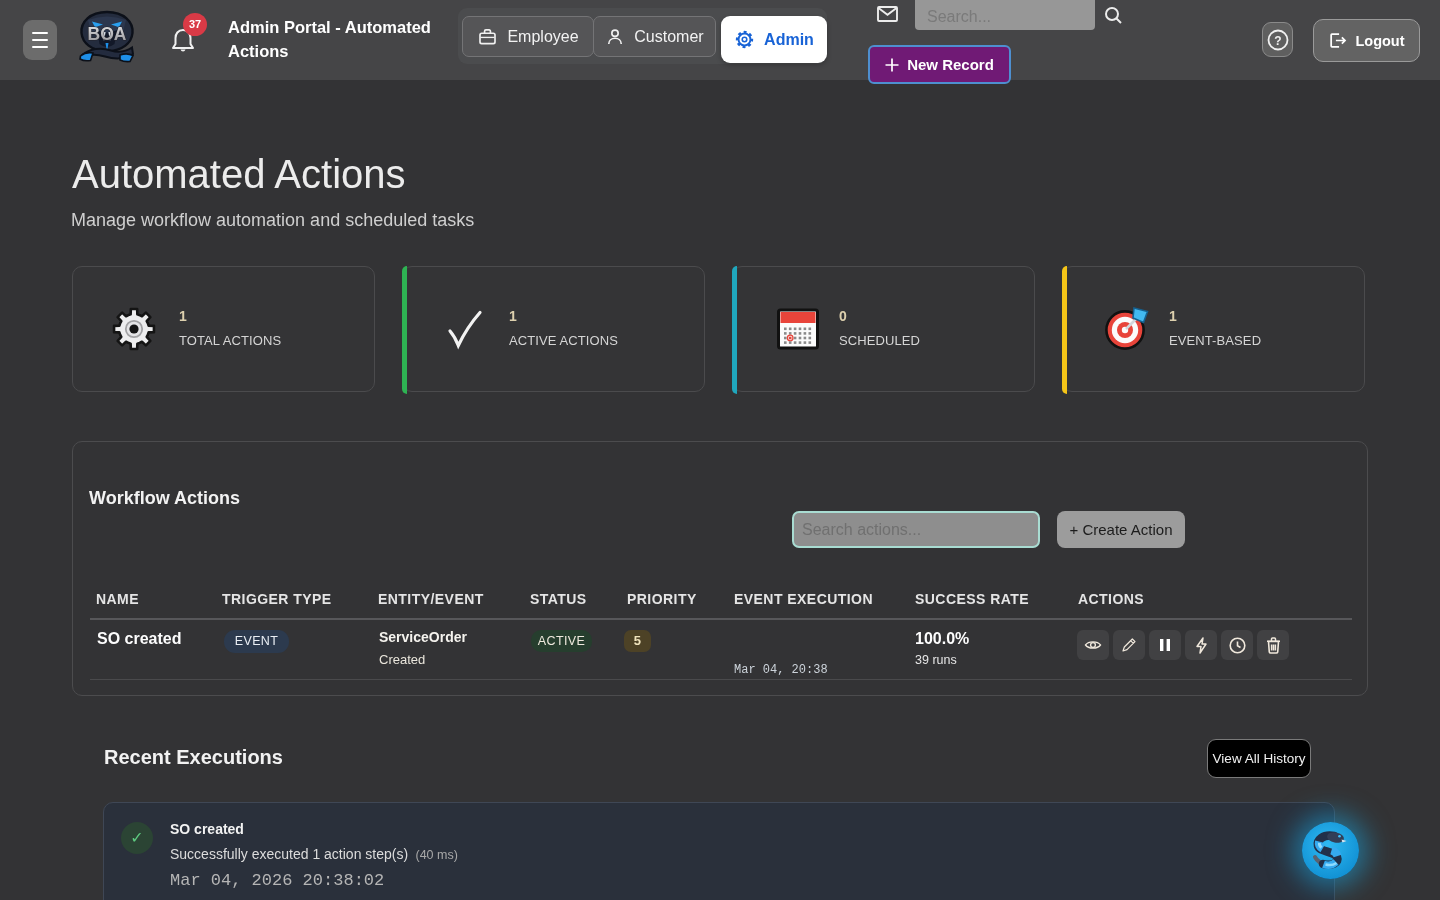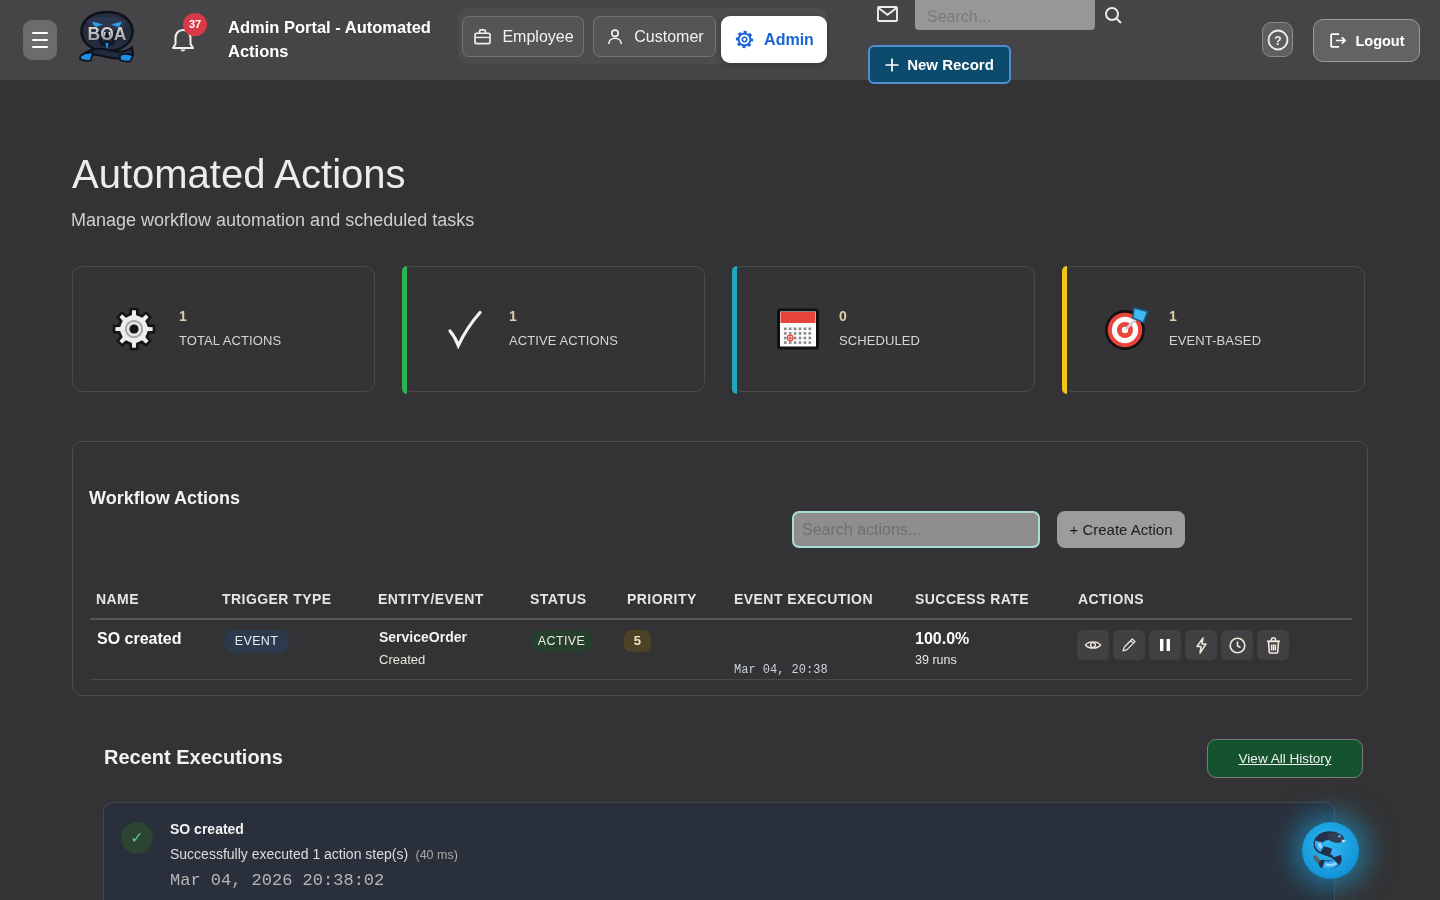--- a/index.html
+++ b/index.html
@@ -7,42 +7,42 @@
 .abs { position:absolute; }
 #header { position:absolute; left:0; top:0; width:1440px; height:80px; background:#454547; }
 #hamburger { left:23px; top:20px; width:34px; height:40px; background:#6c6c6c; border-radius:9px; }
 #hamburger span { position:absolute; left:9px; width:16px; height:2px; background:#fff; border-radius:1px; }
 #bellbadge { left:183px; top:13px; width:24px; height:23px; background:#d93a46; border-radius:50%; color:#fff; font-size:11px; font-weight:bold; text-align:center; line-height:23px; z-index:3;}
 #navtitle { left:228px; top:15px; width:210px; font-size:16.5px; font-weight:bold; color:#fff; line-height:24px; }
 #tabgroup { left:458px; top:8px; width:369px; height:56px; background:#4b4c4e; border-radius:9px; }
 .tab { position:absolute; top:8px; height:41px; border-radius:7px; display:flex; align-items:center; justify-content:center; gap:9px; font-size:16px; color:#f2f2f2; background:#555557; border:1px solid #747476; }
 #tab-admin { background:#fff; border:none; color:#1863d6; font-weight:bold; border-radius:9px; top:8px; height:47px; box-shadow:0 2px 5px rgba(0,0,0,0.25); }
 #search { left:915px; top:-8px; width:180px; height:38px; background:#979797; border-radius:4px; color:#7a7a7a; font-size:16px; line-height:50px; padding-left:12px; }
-#newrecord { left:868px; top:45px; width:143px; height:39px; background:#0c4a6e; border:2px solid #4e8fd0; border-radius:6px; color:#fff; font-weight:bold; font-size:15px; display:flex; align-items:center; justify-content:center; gap:8px; }
+#newrecord { left:868px; top:45px; width:143px; height:39px; background:#701a75; border:2px solid #4e8fd0; border-radius:6px; color:#fff; font-weight:bold; font-size:15px; display:flex; align-items:center; justify-content:center; gap:8px; }
 #helpbtn { left:1262px; top:22px; width:31px; height:35px; background:#5f5f5f; border:1px solid #8a8a8a; border-radius:9px; display:flex; align-items:center; justify-content:center; }
 #logout { left:1313px; top:19px; width:107px; height:43px; background:#636363; border:1px solid #9a9a9a; border-radius:10px; color:#fff; font-weight:bold; font-size:14.5px; display:flex; align-items:center; justify-content:center; gap:8px; }
 h1 { position:absolute; left:72px; top:152px; font-size:40px; font-weight:normal; color:#ececec; }
 #subtitle { left:71px; top:210px; font-size:18px; color:#cfcfcf; }
 .card { position:absolute; top:266px; width:303px; height:126px; background:#343436; border:1px solid #4b4b4d; border-radius:10px; }
 .card .acc { position:absolute; left:-1px; top:-1px; width:5px; height:128px; border-radius:5px 0 0 5px; }
 .card .icon { position:absolute; left:39px; top:40px; width:44px; height:44px; }
 .card .num { position:absolute; left:106px; top:41px; font-size:14px; font-weight:bold; color:#ddd0ae; }
 .card .lbl { position:absolute; left:106px; top:66px; font-size:13px; color:#d5d5d5; letter-spacing:0.1px; }
 #panel { left:72px; top:441px; width:1296px; height:255px; background:#333335; border:1px solid #4c4c4e; border-radius:10px; }
 #paneltitle { left:16px; top:46px; font-size:18px; font-weight:bold; color:#f2f2f2; }
 #seltrig { left:719px; top:14px; width:559px; height:36px; background:#949494; border:2px solid #a9dcd2; border-radius:7px; font-size:16px; color:#1d1d1d; line-height:32px; padding-left:12px; }
 #searchact { left:719px; top:69px; width:248px; height:37px; background:#8e8e8e; border:2px solid #a9dcd2; border-radius:7px; font-size:16px; color:#707070; line-height:33px; padding-left:8px; }
 #createbtn { left:984px; top:69px; width:128px; height:37px; background:#9c9c9c; border-radius:8px; font-size:15px; color:#1c1c1c; text-align:center; line-height:37px; }
 .th { position:absolute; top:149px; font-size:14px; font-weight:bold; color:#e5e5e5; letter-spacing:0.45px; }
 #thead-line { left:17px; top:176px; width:1262px; height:2px; background:#57575a; }
 #row-line { left:17px; top:237px; width:1262px; height:1px; background:#4a4a4c; }
 .badge { position:absolute; font-size:12.5px; letter-spacing:0.4px; border-radius:11px; }
 .abtn { position:absolute; top:188px; width:32px; height:30px; background:#414143; border-radius:6px; display:flex; align-items:center; justify-content:center; }
 #rectitle { left:104px; top:746px; font-size:20px; font-weight:bold; color:#f2f2f2; }
-#viewall { left:1207px; top:739px; width:156px; height:39px; border:1px solid #7a7a7a; border-radius:9px; color:#f0f0f0; font-size:13.5px; text-align:center; line-height:37px; background:#14532d;text-decoration:underline; }
+#viewall { left:1207px; top:739px; width:104px; height:39px; border:1px solid #7a7a7a; border-radius:9px; color:#f0f0f0; font-size:13.5px; text-align:center; line-height:37px; background:#000000; }
 #execcard { left:103px; top:802px; width:1232px; height:130px; background:#2a303b; border:1px solid #3f4755; border-radius:10px; }
 #execcheck { left:17px; top:19px; width:32px; height:32px; border-radius:50%; background:#2b4434; color:#5ecb80; font-size:16px; text-align:center; line-height:31px; }
 #fab { left:1302px; top:822px; width:57px; height:57px; border-radius:50%; background:radial-gradient(circle at 45% 40%, #2fb9f2, #1191d4 75%); box-shadow:0 0 26px 9px rgba(26,165,224,0.55); display:flex; align-items:center; justify-content:center; }
 .mono { font-family:"Liberation Mono", monospace; }
 </style>
 </head>
 <body>
 <div id="header">
   <div class="abs" id="hamburger">
       <span style="top:12px"></span>
@@ -70,21 +70,21 @@
       <path d="M43 47 Q50 44.5 56 47.5 L53 53.5 Q47 54 43 52 Z" fill="#1e8fe8" stroke="#0c1019" stroke-width="1.6"></path>
       <text x="30" y="32" text-anchor="middle" font-family="Liberation Sans" font-weight="bold" font-size="17.5" fill="url(#slv)" stroke="#23232a" stroke-width="1" paint-order="stroke">BOA</text>
     </svg>
   <svg class="abs" style="left:170px; top:27px;" width="26" height="27" viewBox="0 0 26 27">
     <path d="M13 3 C8 3 5.5 7 5.5 11 L5.5 17 L3 21 L23 21 L20.5 17 L20.5 11 C20.5 7 18 3 13 3 Z" fill="none" stroke="#f0f0f0" stroke-width="2" stroke-linejoin="round"></path>
     <path d="M10.5 22.5 a2.6 2.6 0 0 0 5 0" fill="#f0f0f0"></path>
   </svg>
   <div class="abs" id="bellbadge">37</div>
   <div class="abs" id="navtitle">Admin Portal - Automated Actions</div>
   <div class="abs" id="tabgroup">
-    <div class="tab" style="left:4px; width:122px;">
+    <div class="tab" style="left:4px; width:132px;">
       <svg width="21" height="20" viewBox="0 0 24 24">
           <rect x="3" y="7.5" width="18" height="12.5" rx="2" fill="none" stroke="#f0f0f0" stroke-width="2"></rect>
           <path d="M8.5 7.5 V5 a1.5 1.5 0 0 1 1.5-1.5 h4 a1.5 1.5 0 0 1 1.5 1.5 V7.5" fill="none" stroke="#f0f0f0" stroke-width="2"></path>
           <path d="M3.5 12.5 h17" stroke="#f0f0f0" stroke-width="1.6"></path>
         </svg>
       Employee</div>
     <div class="tab" style="left:135px; width:123px;">
       <svg width="20" height="20" viewBox="0 0 24 24">
           <circle cx="12" cy="7.5" r="3.8" fill="none" stroke="#f0f0f0" stroke-width="2"></circle>
           <path d="M4.5 20.5 c0-4.5 3.4-7 7.5-7 s7.5 2.5 7.5 7" fill="none" stroke="#f0f0f0" stroke-width="2"></path>

